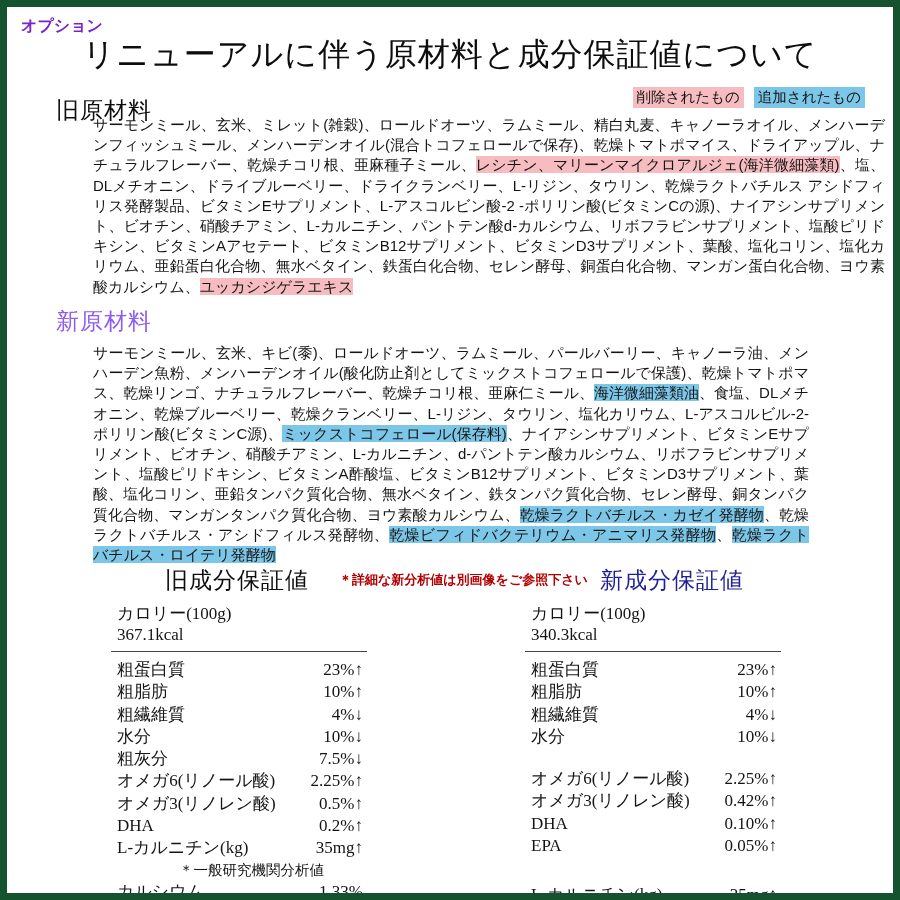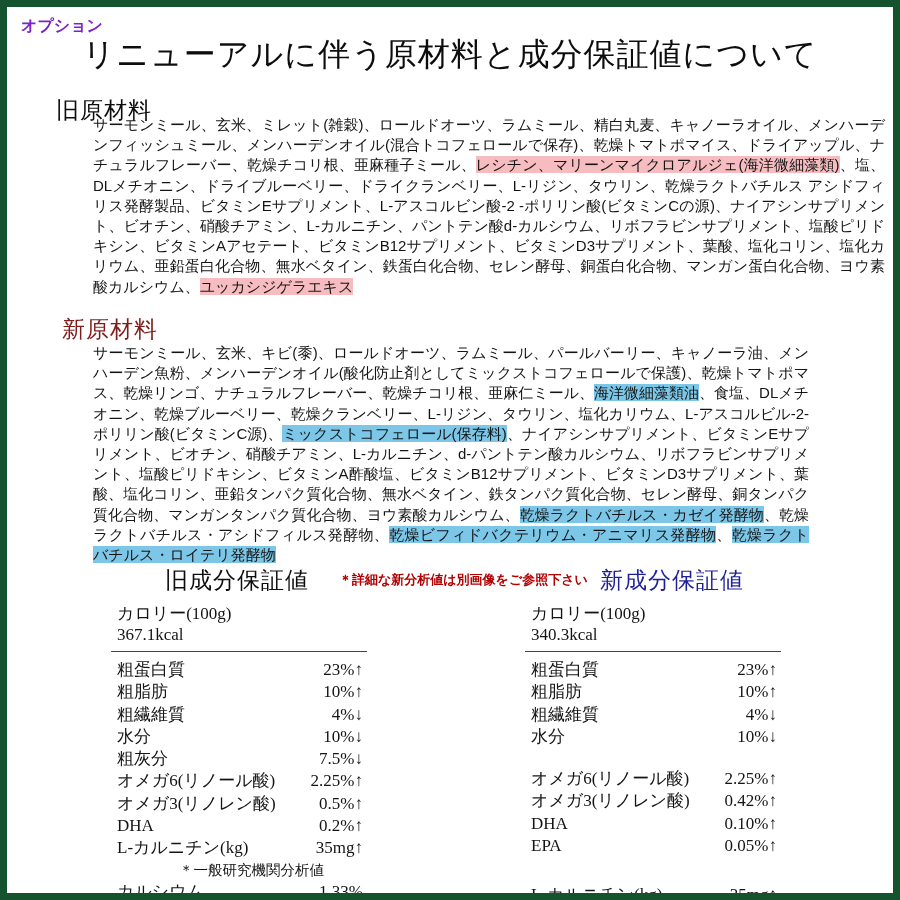--- a/index.html
+++ b/index.html
@@ -25,21 +25,21 @@
     font-size:14.5px; display:flex; gap:10px;
   }
   .legend-pink { background:#f6bcc0; padding:1px 4px; }
   .legend-blue { background:#7cc7e8; padding:1px 4px; }
 
   .sec-heading {
     position:absolute; left:49px;
     font-size:23px; font-weight:normal; color:#0d0d0d; letter-spacing:1px;
   }
   .sec-heading.old { top:88px; }
-  .sec-heading.new { top:307px; color:#7f1d1d;margin-left:6px; }
+  .sec-heading.new { top:299px; color:#8b5cf6; }
 
   .para {
     position:absolute; left:86px;
     font-size:15px; line-height:20.2px; color:#141414;
     text-align:justify;
   }
   .para.old { top:108px; width:792px; }
   .para.new { top:336px; width:716px; }
   .hl-pink { background:#f6bcc0; }
   .hl-blue { background:#7cc7e8; }
@@ -80,20 +80,24 @@
 </style>
 </head>
 <body>
 
 <div class="page">
 
   <div class="option-label gothic">オプション</div>
 
   <h1 class="page-title gothic">リニューアルに伴う原材料と成分保証値について</h1>
 
+  <div class="legend">
+    <span class="legend-pink">削除されたもの</span>
+    <span class="legend-blue">追加されたもの</span>
+  </div>
 
   <h2 class="sec-heading old gothic">旧原材料</h2>
 
   <p class="para old gothic" id="old-para"><span>サーモンミール、玄米、ミレット(雑穀)、ロールドオーツ、ラムミール、精白丸麦、キャノーラオイル、メンハーデンフィッシュミール、メンハーデンオイル(混合トコフェロールで保存)、乾燥トマトポマイス、ドライアップル、ナチュラルフレーバー、乾燥チコリ根、亜麻種子ミール、</span><span class="hl-pink">レシチン、</span><span class="hl-pink">マリーンマイクロアルジェ(海洋微細藻類)</span><span>、塩、DLメチオニン、ドライブルーベリー、ドライクランベリー、L-リジン、タウリン、乾燥ラクトバチルス アシドフィリス発酵製品、ビタミンEサプリメント、L-アスコルビン酸-2 -ポリリン酸(ビタミンCの源)、ナイアシンサプリメント、ビオチン、硝酸チアミン、L-カルニチン、パントテン酸d-カルシウム、リボフラビンサプリメント、塩酸ピリドキシン、ビタミンAアセテート、ビタミンB12サプリメント、ビタミンD3サプリメント、葉酸、塩化コリン、塩化カリウム、亜鉛蛋白化合物、無水ベタイン、鉄蛋白化合物、セレン酵母、銅蛋白化合物、マンガン蛋白化合物、ヨウ素酸カルシウム、</span><span class="hl-pink">ユッカシジゲラエキス</span></p>
 
   <h2 class="sec-heading new gothic">新原材料</h2>
 
   <p class="para new gothic" id="new-para"><span>サーモンミール、玄米、キビ(黍)、ロールドオーツ、ラムミール、パールバーリー、キャノーラ油、メンハーデン魚粉、メンハーデンオイル(酸化防止剤としてミックストコフェロールで保護)、乾燥トマトポマス、乾燥リンゴ、ナチュラルフレーバー、乾燥チコリ根、亜麻仁ミール、</span><span class="hl-blue">海洋微細藻類油</span><span>、食塩、DLメチオニン、乾燥ブルーベリー、乾燥クランベリー、L-リジン、タウリン、塩化カリウム、L-アスコルビル-2-ポリリン酸(ビタミンC源)、</span><span class="hl-blue">ミックストコフェロール(保存料)</span><span>、ナイアシンサプリメント、ビタミンEサプリメント、ビオチン、硝酸チアミン、L-カルニチン、d-パントテン酸カルシウム、リボフラビンサプリメント、塩酸ピリドキシン、ビタミンA酢酸塩、ビタミンB12サプリメント、ビタミンD3サプリメント、葉酸、塩化コリン、亜鉛タンパク質化合物、無水ベタイン、鉄タンパク質化合物、セレン酵母、銅タンパク質化合物、マンガンタンパク質化合物、ヨウ素酸カルシウム、</span><span class="hl-blue">乾燥ラクトバチルス・カゼイ発酵物</span><span>、乾燥ラクトバチルス・アシドフィルス発酵物、</span><span class="hl-blue">乾燥ビフィドバクテリウム・アニマリス発酵物</span><span>、</span><span class="hl-blue">乾燥ラクトバチルス・ロイテリ発酵物</span></p>
 
   <div class="table-title old">旧成分保証値</div>

